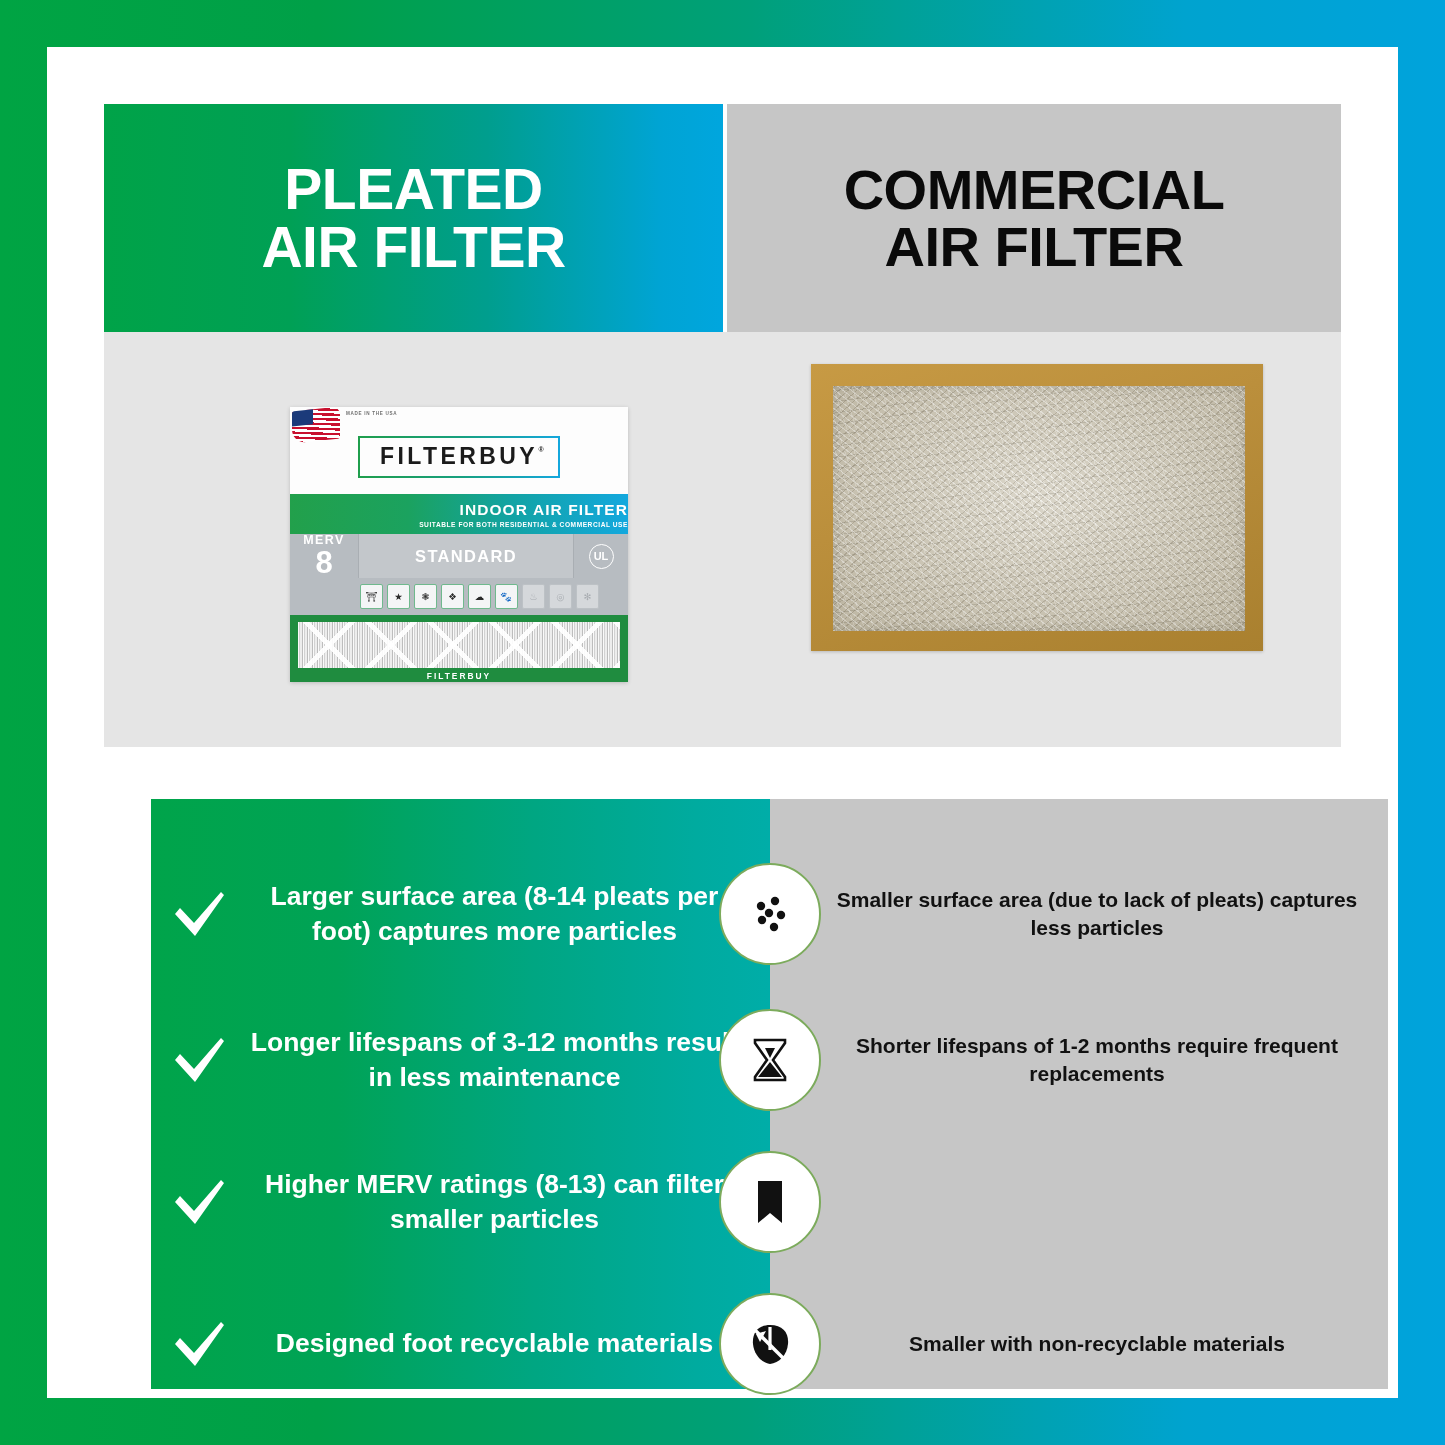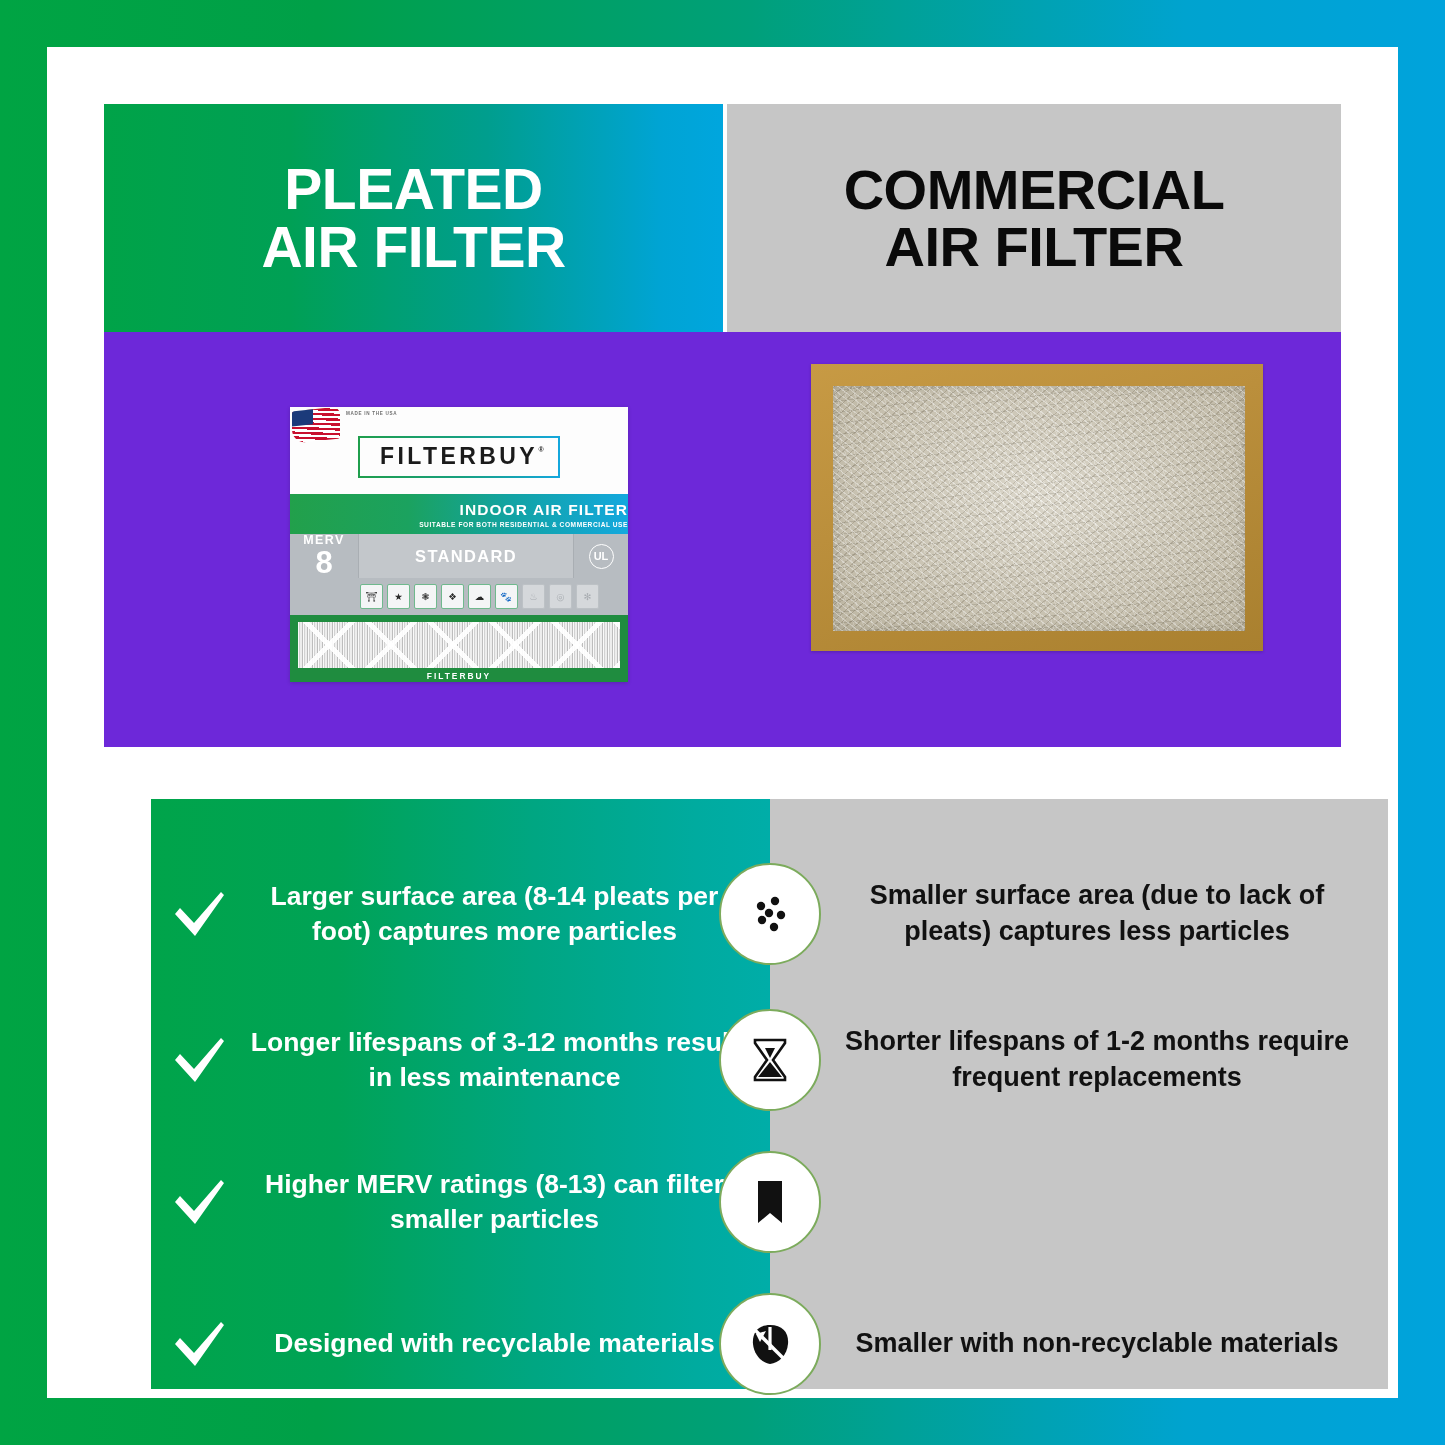--- a/index.html
+++ b/index.html
@@ -54,21 +54,21 @@
     display:block;
     white-space:nowrap;
   }
   #head-left .head-line { font-size:57px; }
 
   
   #products {
     position:absolute;
     left:57px; top:285px;
     width:1237px; height:415px;
-    background:#6d28d9;
+    background:#e5e5e5;
     display:flex;
   }
   #prod-left  { width:619px; position:relative; }
   #prod-right { width:618px; position:relative; }
 
   
   #pleated {
     position:absolute;
     left:186px; top:75px;
     width:338px; height:275px;
@@ -298,21 +298,21 @@
     border:2px solid #7cab5c;
     display:flex; align-items:center; justify-content:center;
     box-shadow:0 0 0 3px #ffffff inset;
   }
   .icon-circle svg { width:54px; height:54px; }
   .txt-right {
     width:618px;
     padding-left:54px; padding-right:18px;
     text-align:center;
     color:#111111;
-    font-size:27px;
+    font-size:21px;
     font-weight:bold;
     line-height:1.33;
   }
 </style>
 </head>
 <body>
 
 <div id="frame">
   <div id="canvas">
 
@@ -475,21 +475,21 @@
           </div>
         </div>
 
         <div class="row" style="top:474px; height:142px;">
           <div class="cell-left">
             <div class="check">
               <svg viewBox="0 0 56 52">
                   <path d="M4 26 L9 20 L23 35 L50 4 L53 7 L24 48 Z" fill="#ffffff"></path>
                 </svg>
             </div>
-            <div class="txt-left">Designed with recyclable materials</div>
+            <div class="txt-left">Designed foot recyclable materials</div>
           </div>
           <div class="icon-wrap">
             <div class="icon-circle">
               <svg viewBox="0 0 54 54">
                 <path d="M27 8 C40 8 46 16 45 27 C44 38 36 46 27 47 C19 46 11 38 10 27 C9 16 15 8 27 8 Z" fill="#111"></path>
                 <path d="M12 13 L41 42" stroke="#ffffff" stroke-width="3.4" fill="none"></path>
                 <path d="M27 10 L27 33" stroke="#ffffff" stroke-width="3.2" fill="none"></path>
                 <path d="M13 17 L23 14 L17 25 Z" fill="#ffffff"></path>
               </svg>
             </div>

